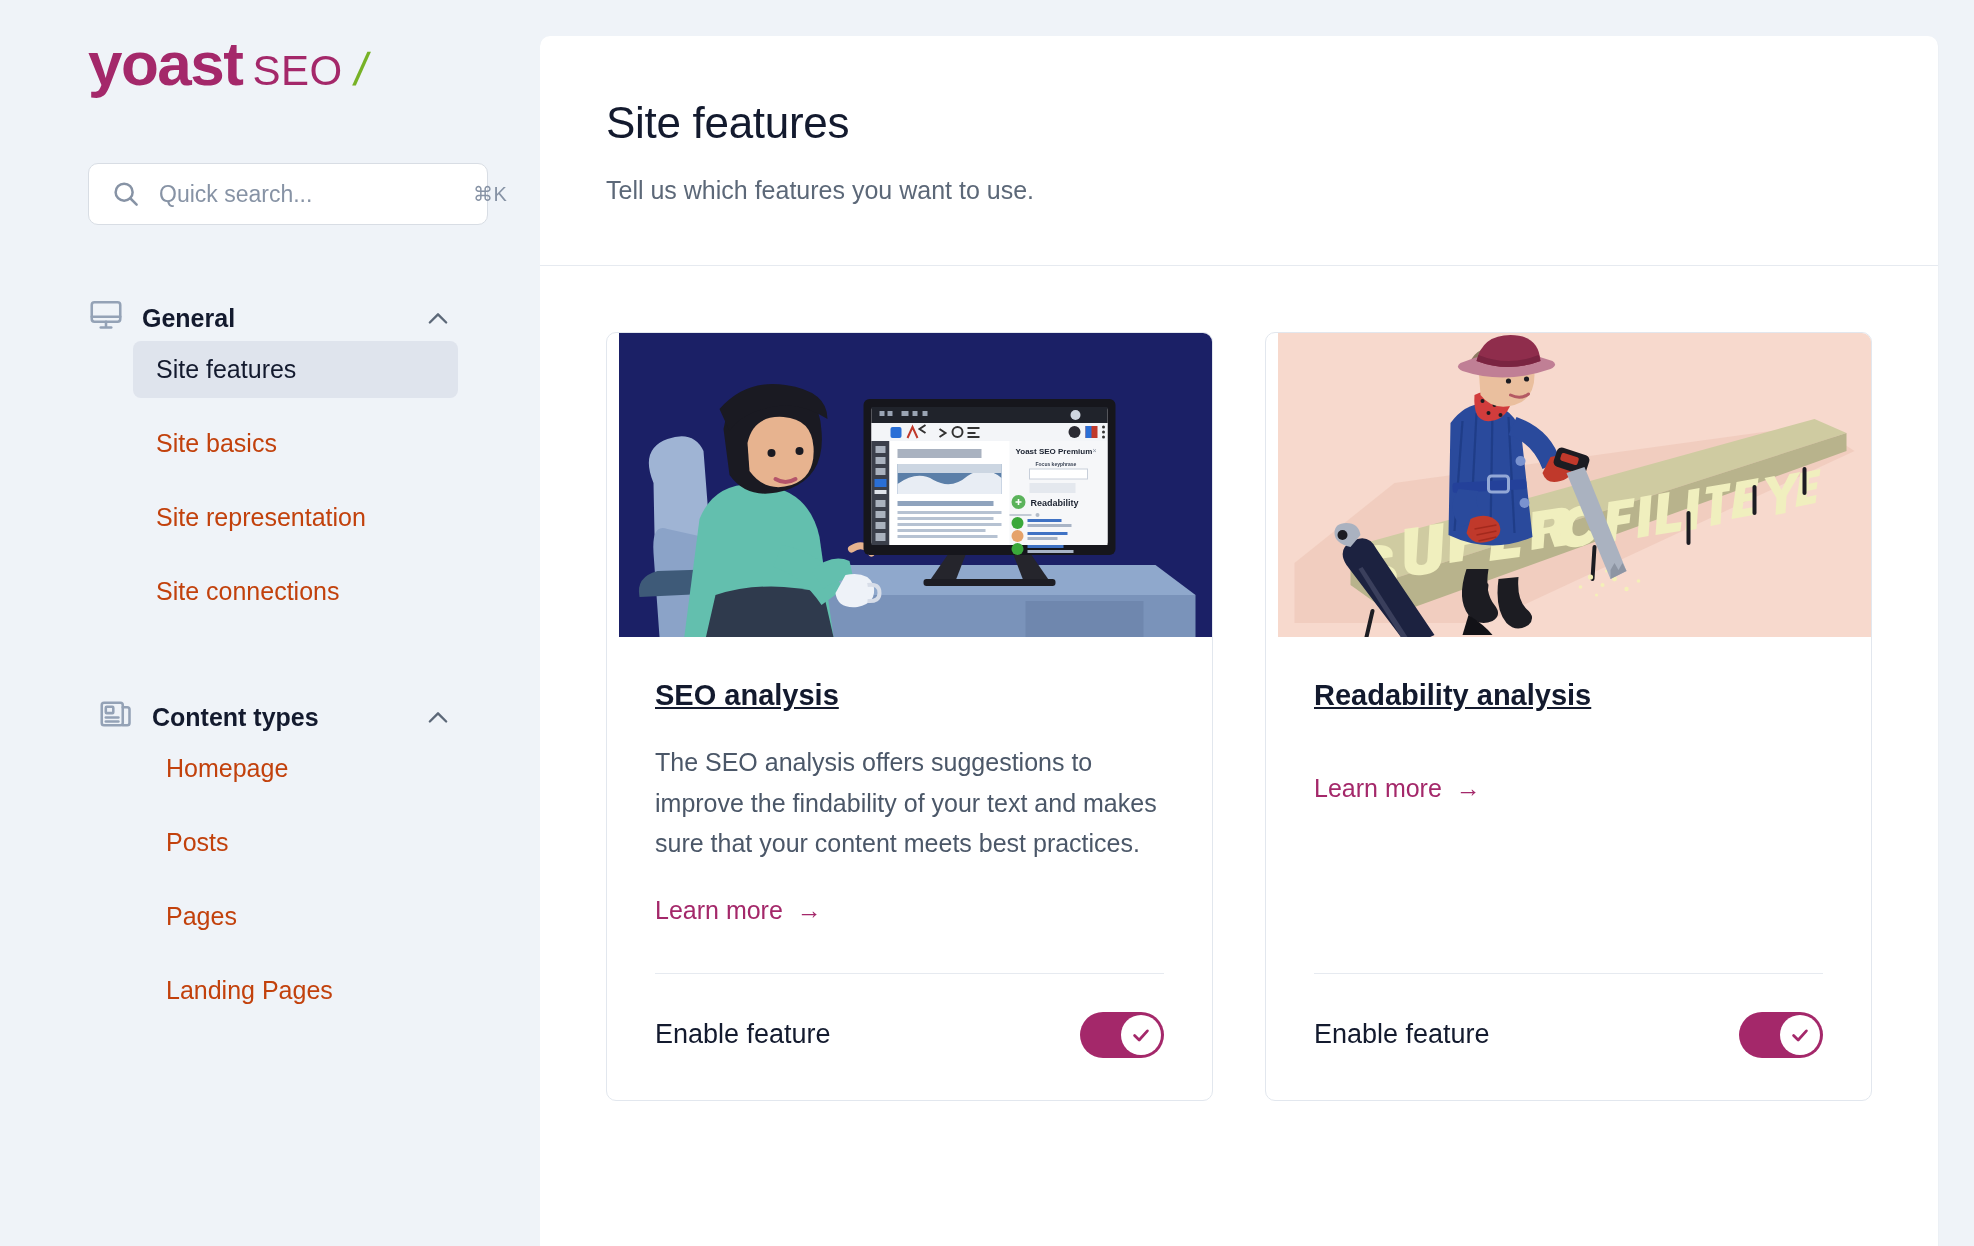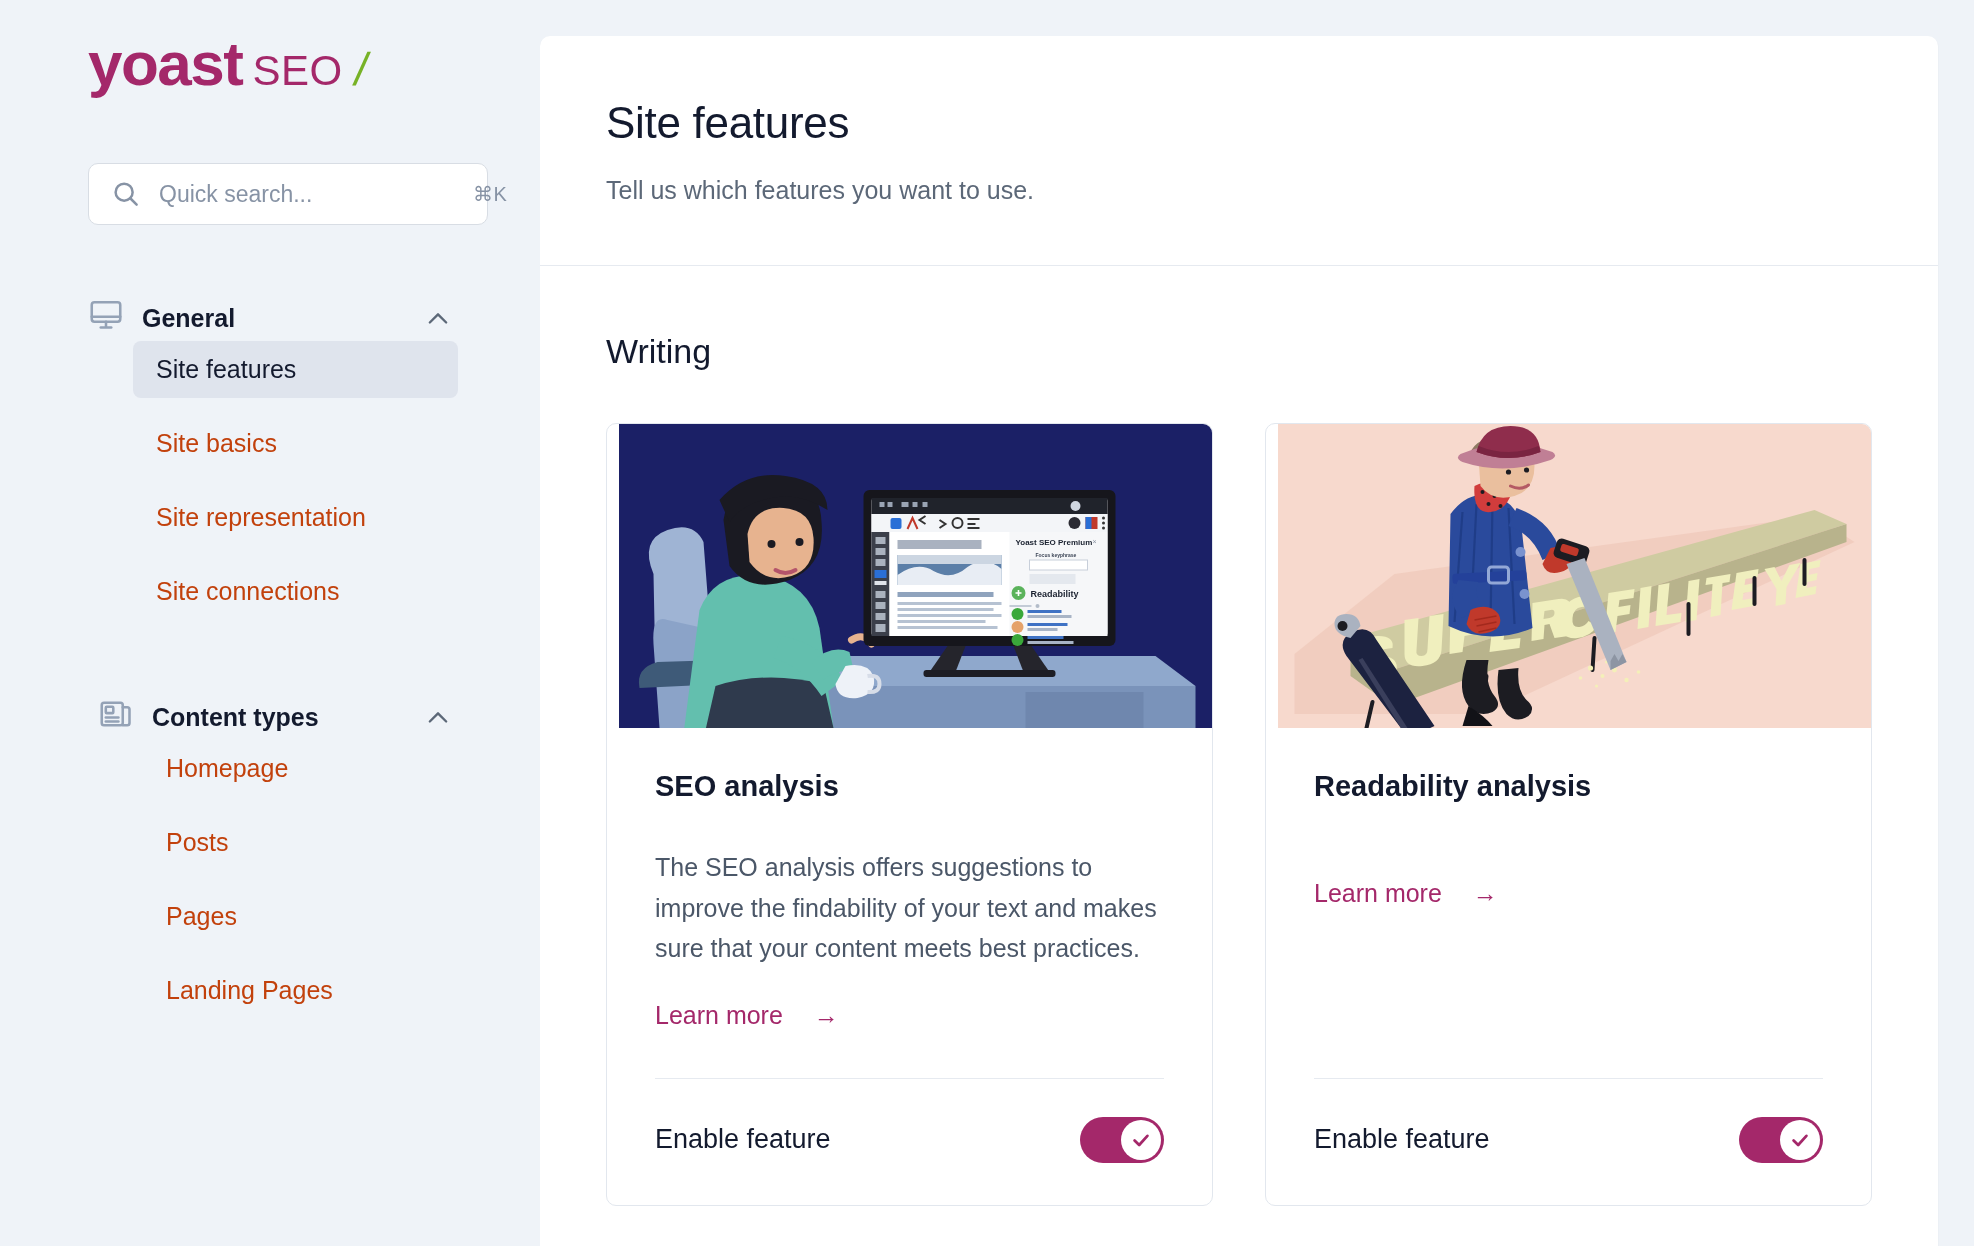--- a/index.html
+++ b/index.html
@@ -195,31 +195,32 @@
     overflow: hidden;
     padding-left: 12px;
   }
   .card-media svg { display: block; width: 100%; height: 100%; }
 
   .card-body { padding: 42px 48px 0 48px; flex: 1 1 auto; }
   .card-title {
     font-size: 29px;
     font-weight: 700;
     color: #131a2e;
-    margin-bottom: 44px;
+    margin-bottom: 30px;
+    text-decoration: underline;
   }
   .card-desc {
     font-size: 25px;
     line-height: 1.62;
     color: #4b5768;
   }
   .card-link {
     display: inline-flex;
     align-items: center;
-    gap: 31px;
+    gap: 14px;
     margin-top: 32px;
     font-size: 25px;
     color: #a4286a;
     text-decoration: none;
     cursor: pointer;
   }
   .card-divider {
     margin: 48px 48px 0 48px;
     border-top: 1px solid #e6eaf0;
   }
@@ -338,21 +339,20 @@
 
   <main class="main">
     <div class="panel">
 
       <div class="panel-header">
         <h1 class="panel-title">Site features</h1>
         <p class="panel-subtitle">Tell us which features you want to use.</p>
       </div>
 
       <div class="section">
-        <h2 class="section-title">Writing</h2>
 
         <div class="cards">
 
           <div class="card">
             <div class="card-media">
               <svg viewBox="0 0 640 304" preserveAspectRatio="xMidYMid slice" aria-hidden="true">
                 <rect x="0" y="0" width="640" height="304" fill="#1b2066"></rect>
 
                 <path d="M190 232 L560 232 L600 262 L230 262 Z" fill="#8fa8cc"></path>
                 <rect x="230" y="262" width="370" height="42" fill="#7a93ba"></rect>

